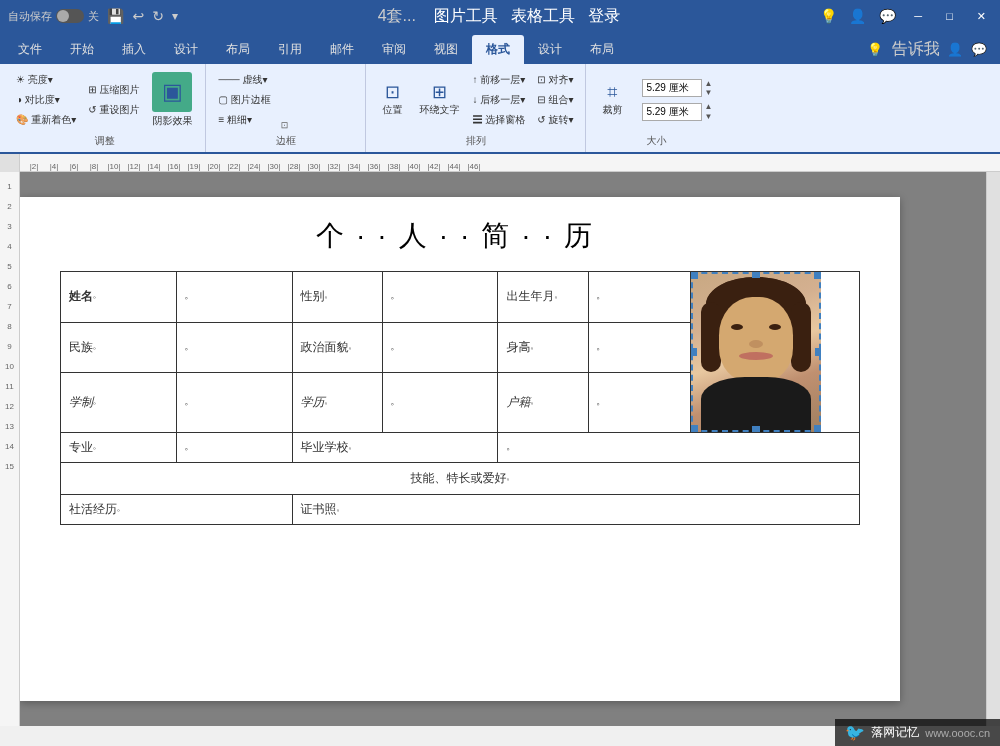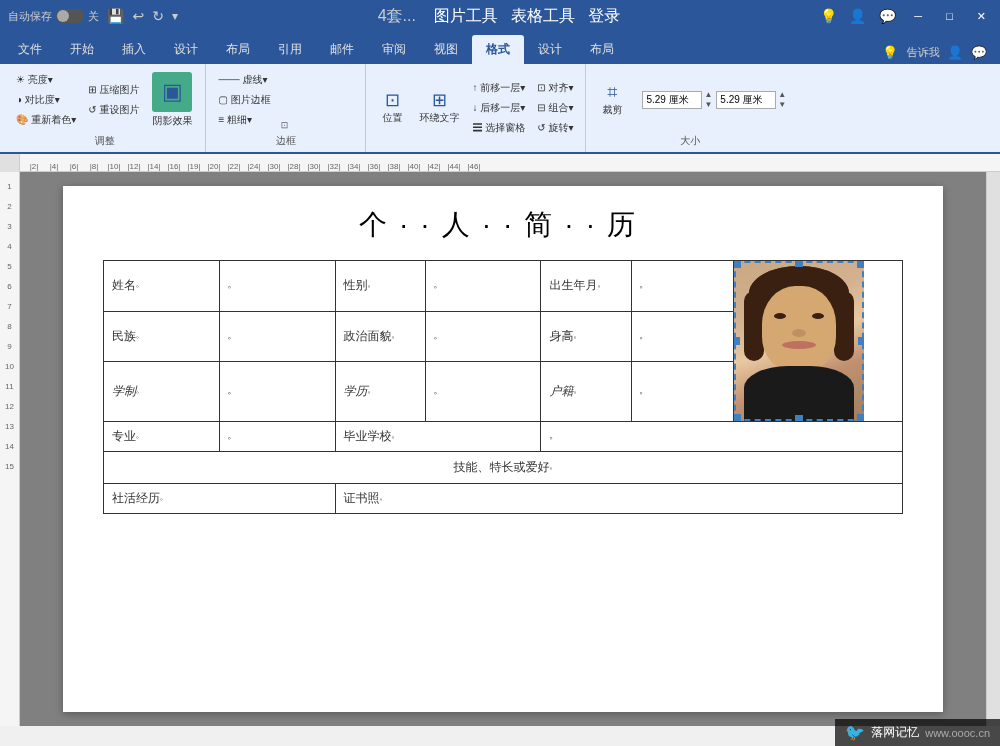--- a/index.html
+++ b/index.html
@@ -117,21 +117,21 @@
       color: #333;
       padding: 2px 4px;
       cursor: pointer;
       border-radius: 2px;
       white-space: nowrap;
     }
 
     
     .size-input-group {
       display: flex;
-      flex-direction: row;
+      flex-direction: column;
       gap: 4px;
     }
     .size-input-row {
       display: flex;
       align-items: center;
       gap: 2px;
     }
     .size-input-box {
       width: 60px;
       height: 18px;
@@ -204,22 +204,22 @@
       font-size: 8px;
       color: #666;
       height: 20px;
       display: flex;
       align-items: center;
     }
     .document-container {
       flex: 1;
       overflow: hidden;
       display: flex;
-      justify-content: center;
-      padding: 14px 0;
+      justify-content: flex-start;
+      padding: 25px 0;
     }
     .document {
       background: white;
       width: 880px;
       padding: 20px 40px;
       box-shadow: 0 2px 8px rgba(0,0,0,0.3);
     }
     .doc-title {
       text-align: center;
       font-size: 28px;
@@ -353,21 +353,21 @@
   <div class="menu-tab">引用</div>
   <div class="menu-tab">邮件</div>
   <div class="menu-tab">审阅</div>
   <div class="menu-tab">视图</div>
   <div class="menu-tab active">格式</div>
   <div class="menu-tab">设计</div>
   <div class="menu-tab">布局</div>
   <div style="flex:1"></div>
   <div style="display:flex;align-items:center;gap:8px;padding:0 8px;padding-bottom:4px;">
     <span style="color:#ccc;font-size:13px;cursor:pointer;">💡</span>
-    <span style="color:#ccc;font-size:11px;cursor:pointer;">告诉我</span>
+    <span style="color:#ccc;font-size:16px;cursor:pointer;">告诉我</span>
     <span style="color:#ccc;font-size:13px;cursor:pointer;">👤</span>
     <span style="color:#ccc;font-size:13px;cursor:pointer;">💬</span>
   </div>
 </div>
 
 <div class="ribbon">
 
   <div class="ribbon-group" style="min-width:180px;">
     <div class="ribbon-items">
       <div class="ribbon-small-btns">
@@ -413,20 +413,21 @@
         <div class="ribbon-small-btn">↑ 前移一层▾</div>
         <div class="ribbon-small-btn">↓ 后移一层▾</div>
         <div class="ribbon-small-btn">☰ 选择窗格</div>
       </div>
       <div class="ribbon-small-btns">
         <div class="ribbon-small-btn">⊡ 对齐▾</div>
         <div class="ribbon-small-btn">⊟ 组合▾</div>
         <div class="ribbon-small-btn">↺ 旋转▾</div>
       </div>
     </div>
+    <div class="ribbon-group-title">排列</div>
   </div>
 
   <div class="ribbon-group" style="min-width:140px;">
     <div class="ribbon-items">
       <div class="ribbon-btn" style="margin-right:8px;">
         <div class="ribbon-btn-icon">⌗</div>
         <div class="ribbon-btn-label">裁剪</div>
       </div>
       <div class="size-input-group">
         <div class="size-input-row">
@@ -502,21 +503,21 @@
 
   <div class="document-container">
     <div class="document">
 
       <div class="doc-title">个··人··简··历</div>
 
       <table class="resume-table">
 
         <tbody>
             <tr>
-          <td style="width:90px;">
+          <td style="width:90px;font-weight:bold;">
             <span class="cell-label">姓名<span style="font-size:8px;">◦</span></span>
           </td>
           <td style="width:90px;">
             <span class="cell-dot">◦</span>
           </td>
           <td style="width:70px;">
             <span class="cell-label">性别<span style="font-size:8px;">◦</span></span>
           </td>
           <td style="width:90px;">
             <span class="cell-dot">◦</span>

